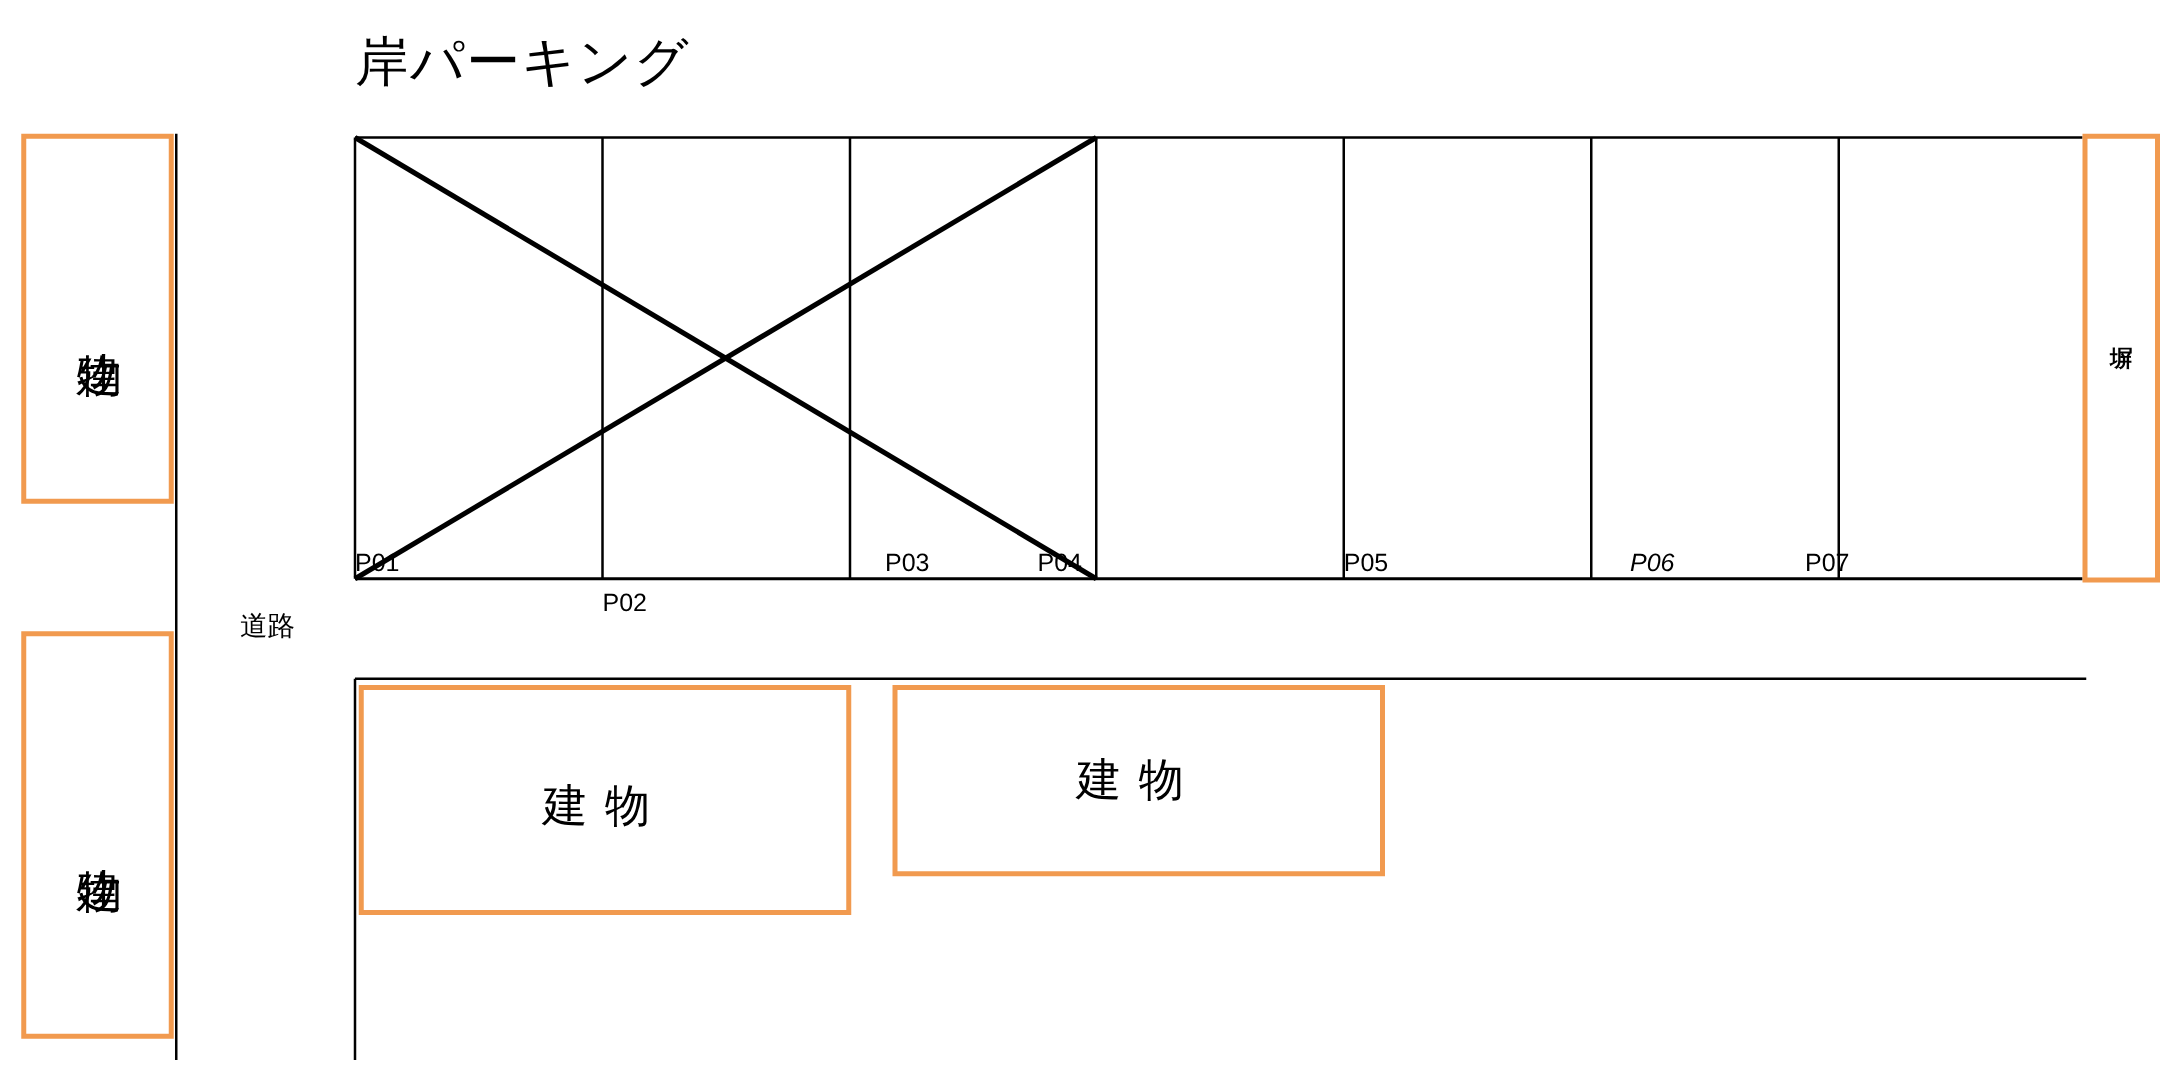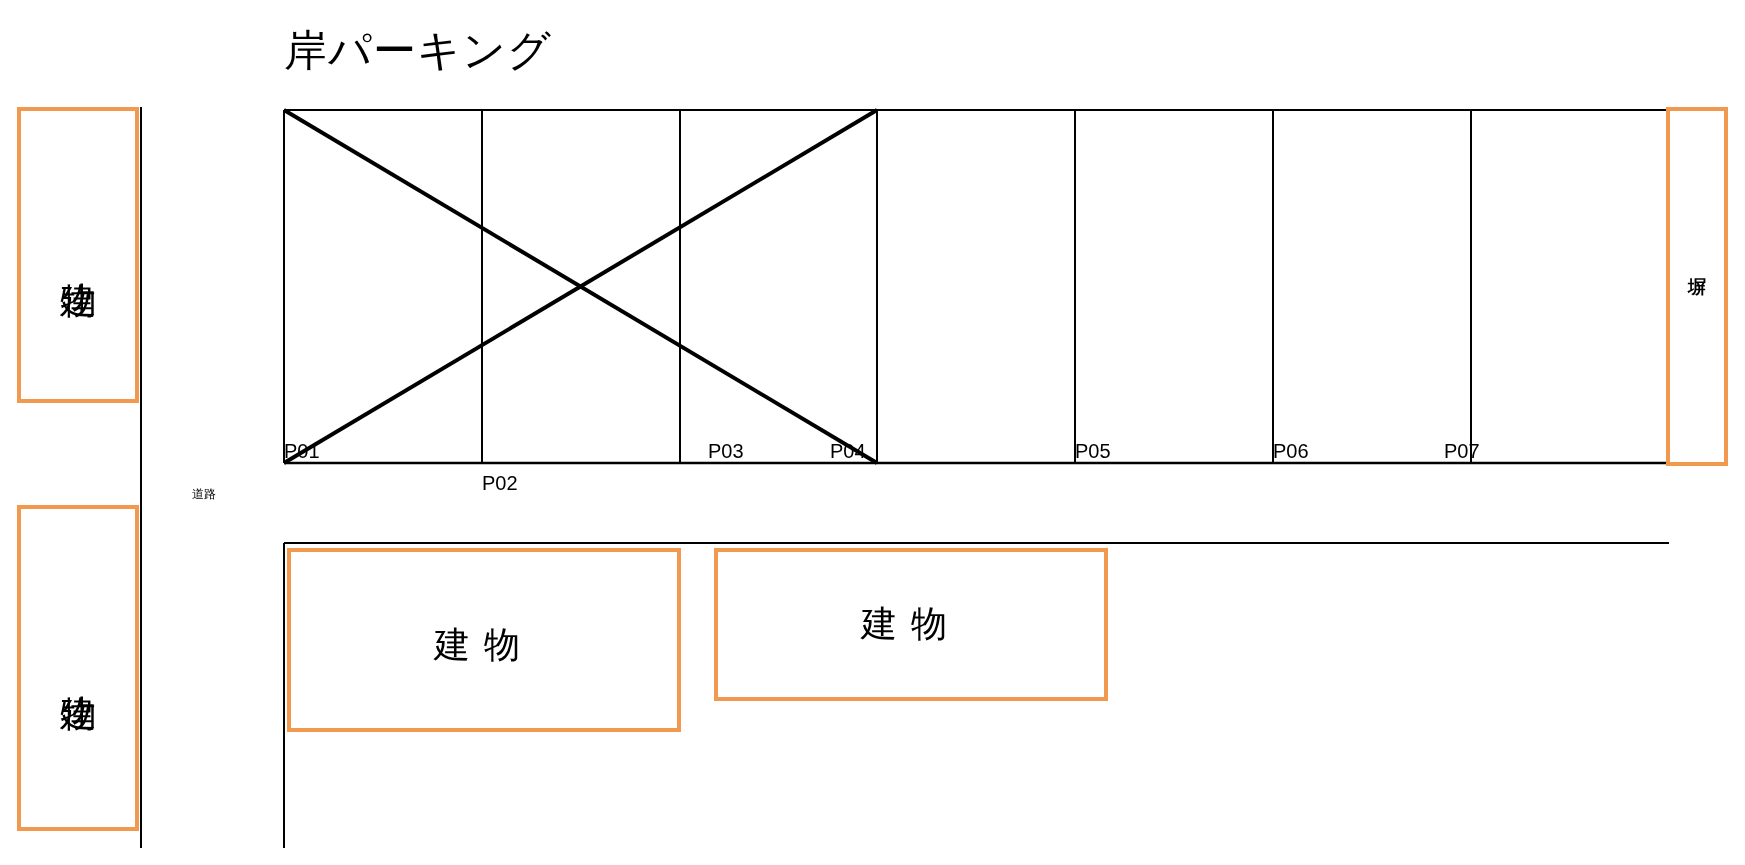--- a/index.html
+++ b/index.html
@@ -5,21 +5,21 @@
   html, body { margin:0; padding:0; background:#ffffff; }
   body { width:1745px; height:865px; position:relative; overflow:hidden;
          font-family: "DejaVu Sans", "Liberation Sans", sans-serif; color:#000; }
   .abs { position:absolute; }
   .title { left:284px; top:10px; font-size:43px; line-height:80px; white-space:nowrap; letter-spacing:1px; }
   .bldg { position:absolute; border:4px solid #f19a4f; box-sizing:border-box; background:#fff;
           display:flex; align-items:center; justify-content:center; }
   .vtext { writing-mode: vertical-rl; font-size:36px; letter-spacing:2px; }
   .htext { font-size:36px; letter-spacing:14px; }
   .fence-text { font-size:18px; font-weight:bold; }
-  .road { left:192px; top:486px; font-size:12px; }
+  .road { left:192px; top:486px; font-size:22px; }
   .slot-label { position:absolute; top:440px; width:228px; text-align:left;
                 font-family:"Liberation Sans", sans-serif; font-size:20px; }
   svg { position:absolute; left:0; top:0; }
 </style>
 </head>
 <body>
 
 <svg width="1745" height="865">
 
   <line x1="141" y1="107" x2="141" y2="848" stroke="#000" stroke-width="2"></line>
@@ -41,21 +41,21 @@
   <line x1="284" y1="543" x2="284" y2="848" stroke="#000" stroke-width="2"></line>
 </svg>
 
 <div class="abs title">岸パーキング</div>
 
 <div class="slot-label" style="left:284px;">P01</div>
 <div class="slot-label" style="left:482px;margin-top:32px;">P02</div>
 <div class="slot-label" style="left:680px;margin-left:28px;">P03</div>
 <div class="slot-label" style="left:830px;">P04</div>
 <div class="slot-label" style="left:1075px;">P05</div>
-<div class="slot-label" style="left:1273px;">P06</div>
+<div class="slot-label" style="left:1304px;font-style:italic;">P06</div>
 <div class="slot-label" style="left:1444px;">P07</div>
 
 <div class="bldg" style="left:1666px; top:107px; width:62px; height:359px;">
   <span class="fence-text">塀</span>
 </div>
 
 <div class="bldg" style="left:17px; top:107px; width:122px; height:296px;">
   <span class="vtext">建物</span>
 </div>
 <div class="bldg" style="left:17px; top:505px; width:122px; height:326px;">

